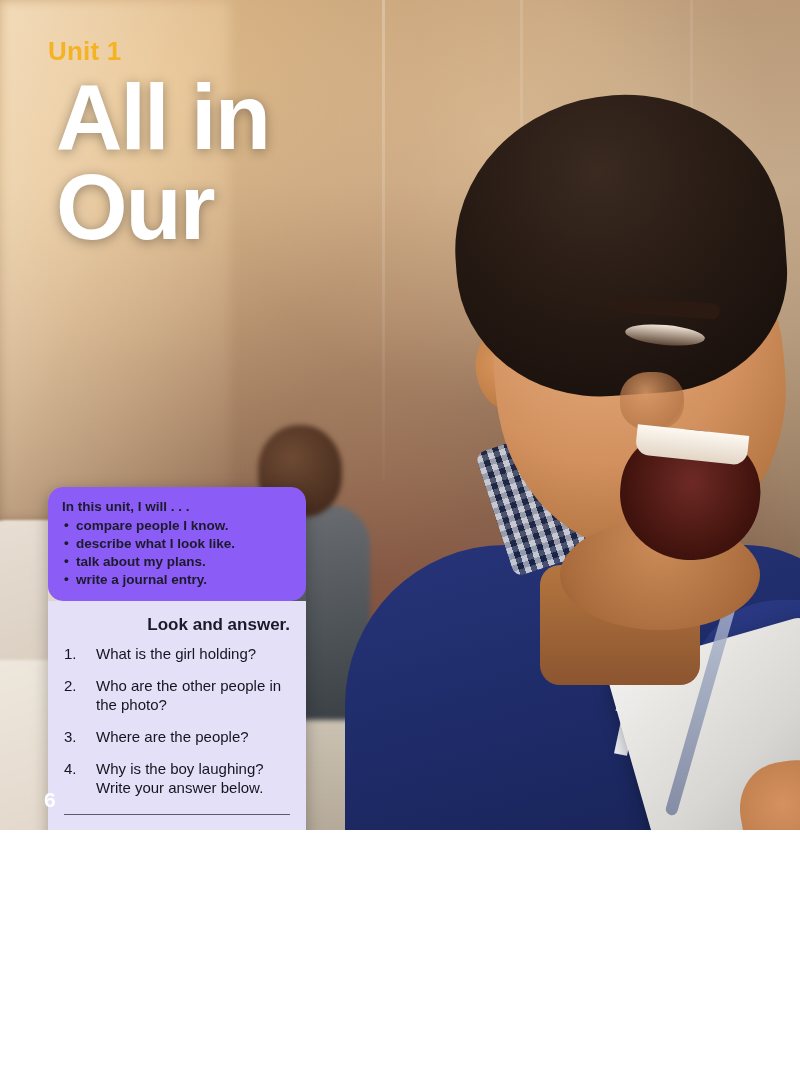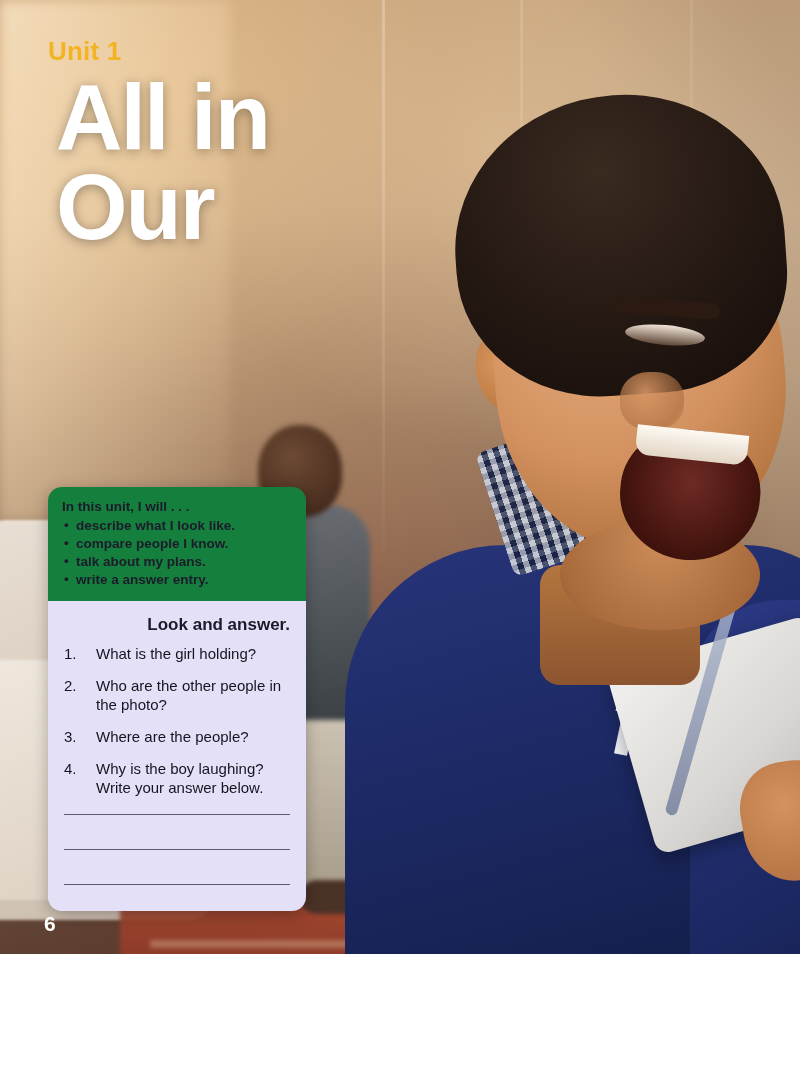--- a/index.html
+++ b/index.html
@@ -10,21 +10,21 @@
     width: 800px;
     height: 1081px;
     font-family: "Liberation Sans", sans-serif;
     background: #ffffff;
     overflow: hidden;
   }
 
   .page {
     position: relative;
     width: 800px;
-    height: 954px;
+    height: 830px;
     overflow: hidden;
     background: #2b2320;
   }
 
   
   .photo {
     position: absolute;
     inset: 0;
     background:
       
@@ -294,22 +294,23 @@
   
   .card {
     position: absolute;
     left: 48px; top: 487px;
     width: 258px;
     border-radius: 14px;
     overflow: hidden;
     box-shadow: 0 4px 16px rgba(0,0,0,0.28);
   }
   .card-top {
-    background: #15803d;
+    background: #8b5cf6;
     padding: 12px 14px 12px 14px;
+    border-radius: 15px;
   }
   .card-top .lead {
     font-size: 13.5px;
     font-weight: 700;
     color: #1c1b2b;
     margin: 0 0 3px 0;
   }
   .card-top ul {
     margin: 0;
     padding: 0 0 0 14px;
@@ -408,24 +409,24 @@
   <div class="unit-label">Unit 1</div>
   <div class="unit-title">
     <span>All in</span>
     <span>Our</span>
   </div>
 
   <div class="card">
     <div class="card-top">
       <p class="lead">In this unit, I will . . .</p>
       <ul>
+        <li>compare people I know.</li>
         <li>describe what I look like.</li>
-        <li>compare people I know.</li>
         <li>talk about my plans.</li>
-        <li>write a answer entry.</li>
+        <li>write a journal entry.</li>
       </ul>
     </div>
     <div class="card-bottom">
       <h3>Look and answer.</h3>
       <ul class="qlist">
         <li>
           <span class="qnum">1.</span>
           <span class="qtext">What is the girl holding?</span>
         </li>
         <li>

